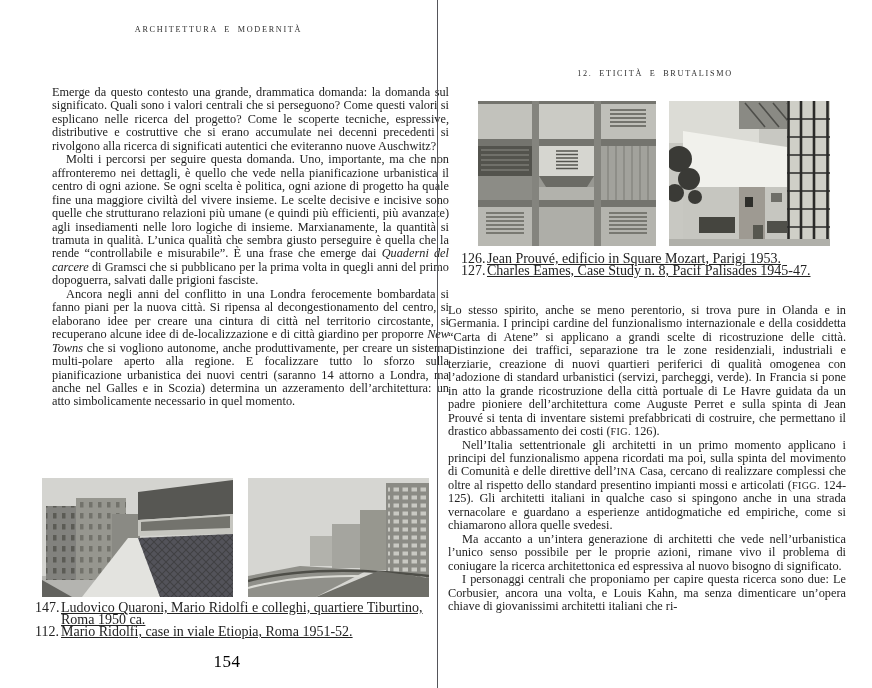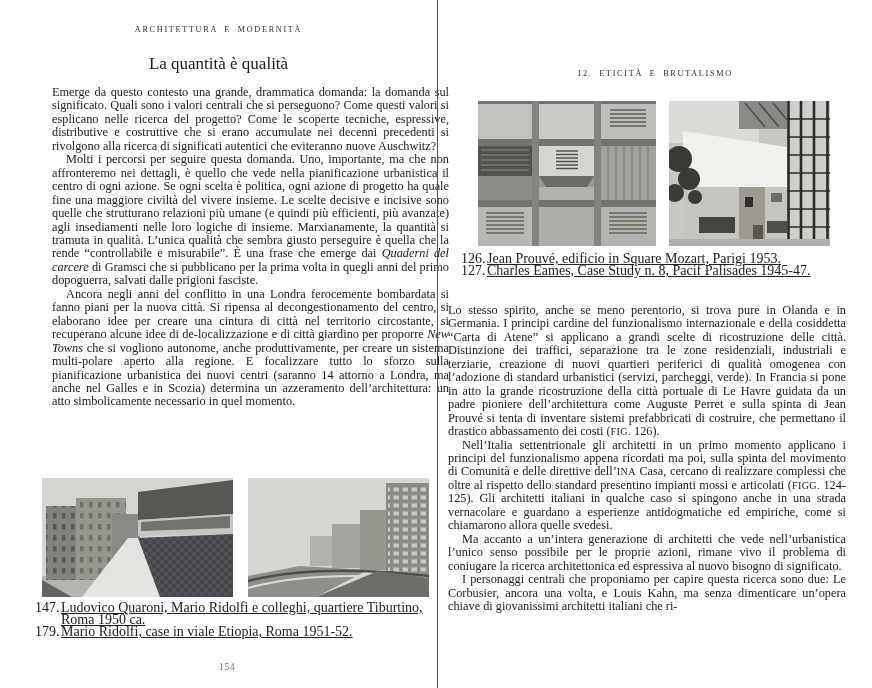--- a/index.html
+++ b/index.html
@@ -29,30 +29,29 @@
   .figure { display:block; font-size:0; }
 
   .captions { position:absolute; font-size:14px; line-height:12.2px; color:#222; }
   .page-left  .captions { left:35px; top:602px; width:400px; }
   .page-right .captions { left:23px; top:209px; width:400px; }
   .caption-line { display:flex; }
   .cap-num  { flex:0 0 26px; }
   .cap-text { flex:1;text-decoration:underline; }
 
   .page-number { position:absolute; bottom:16px; left:17px; right:0; text-align:center;
-                 font-size:10px; letter-spacing:0.5px; color:#8b5cf6; }
+                 font-size:17px; letter-spacing:0.5px; color:#000000; }
 </style>
 </head>
 <body>
 
 <div class="spread">
 
   <div class="page page-left">
     <div class="running-head">ARCHITETTURA E MODERNITÀ</div>
-    <div class="chapter-title">La quantità è qualità</div>
 
     <div class="body-text">
         <p class="para"><span>Emerge da questo contesto una grande, drammatica domanda: la domanda sul significato. Quali sono i valori centrali che si perseguono? Come questi valori si esplicano nelle ricerca del progetto? Come le scoperte tecniche, espressive, distributive e costruttive che si erano accumulate nei decenni precedenti si rivolgono alla ricerca di significati autentici che eviteranno nuove Auschwitz?</span></p>
         <p class="para indent"><span>Molti i percorsi per seguire questa domanda. Uno, importante, ma che non affronteremo nei dettagli, è quello che vede nella pianificazione urbanistica il centro di ogni azione. Se ogni scelta è politica, ogni azione di progetto ha quale fine una maggiore civiltà del vivere insieme. Le scelte decisive e incisive sono quelle che strutturano relazioni più umane (e quindi più efficienti, più avanzate) agli insediamenti nelle loro logiche di insieme. Marxianamente, la quantità si tramuta in qualità. L’unica qualità che sembra giusto perseguire è quella che la rende “controllabile e misurabile”. È una frase che emerge dai </span><span class="i">Quaderni del carcere</span><span> di Gramsci che si pubblicano per la prima volta in quegli anni del primo dopoguerra, salvati dalle prigioni fasciste.</span></p>
         <p class="para indent"><span>Ancora negli anni del conflitto in una Londra ferocemente bombardata si fanno piani per la nuova città. Si ripensa al decongestionamento del centro, si elaborano idee per creare una cintura di città nel territorio circostante, si recuperano alcune idee di de-localizzazione e di città giardino per proporre </span><span class="i">New Towns</span><span> che si vogliono autonome, anche produttivamente, per creare un sistema multi-polare aperto alla regione. E focalizzare tutto lo sforzo sulla pianificazione urbanistica dei nuovi centri (saranno 14 attorno a Londra, ma anche nel Galles e in Scozia) determina un azzeramento dell’architettura: un atto simbolicamente necessario in quel momento.</span></p>
       </div>
 
     <div class="figures">
       <span class="figure">
         <svg width="191" height="119" viewBox="0 0 191 119" xmlns="http://www.w3.org/2000/svg">
@@ -100,21 +99,21 @@
         </svg>
       </span>
     </div>
 
     <div class="captions">
         <div class="caption-line">
           <span class="cap-num">147.</span>
           <span class="cap-text">Ludovico Quaroni, Mario Ridolfi e colleghi, quartiere Tiburtino, Roma 1950 ca.</span>
         </div>
         <div class="caption-line">
-          <span class="cap-num">179.</span>
+          <span class="cap-num">112.</span>
           <span class="cap-text">Mario Ridolfi, case in viale Etiopia, Roma 1951-52.</span>
         </div>
       </div>
 
     <div class="page-number">154</div>
   </div>
 
   <div class="divider"></div>
 
   <div class="page page-right">

